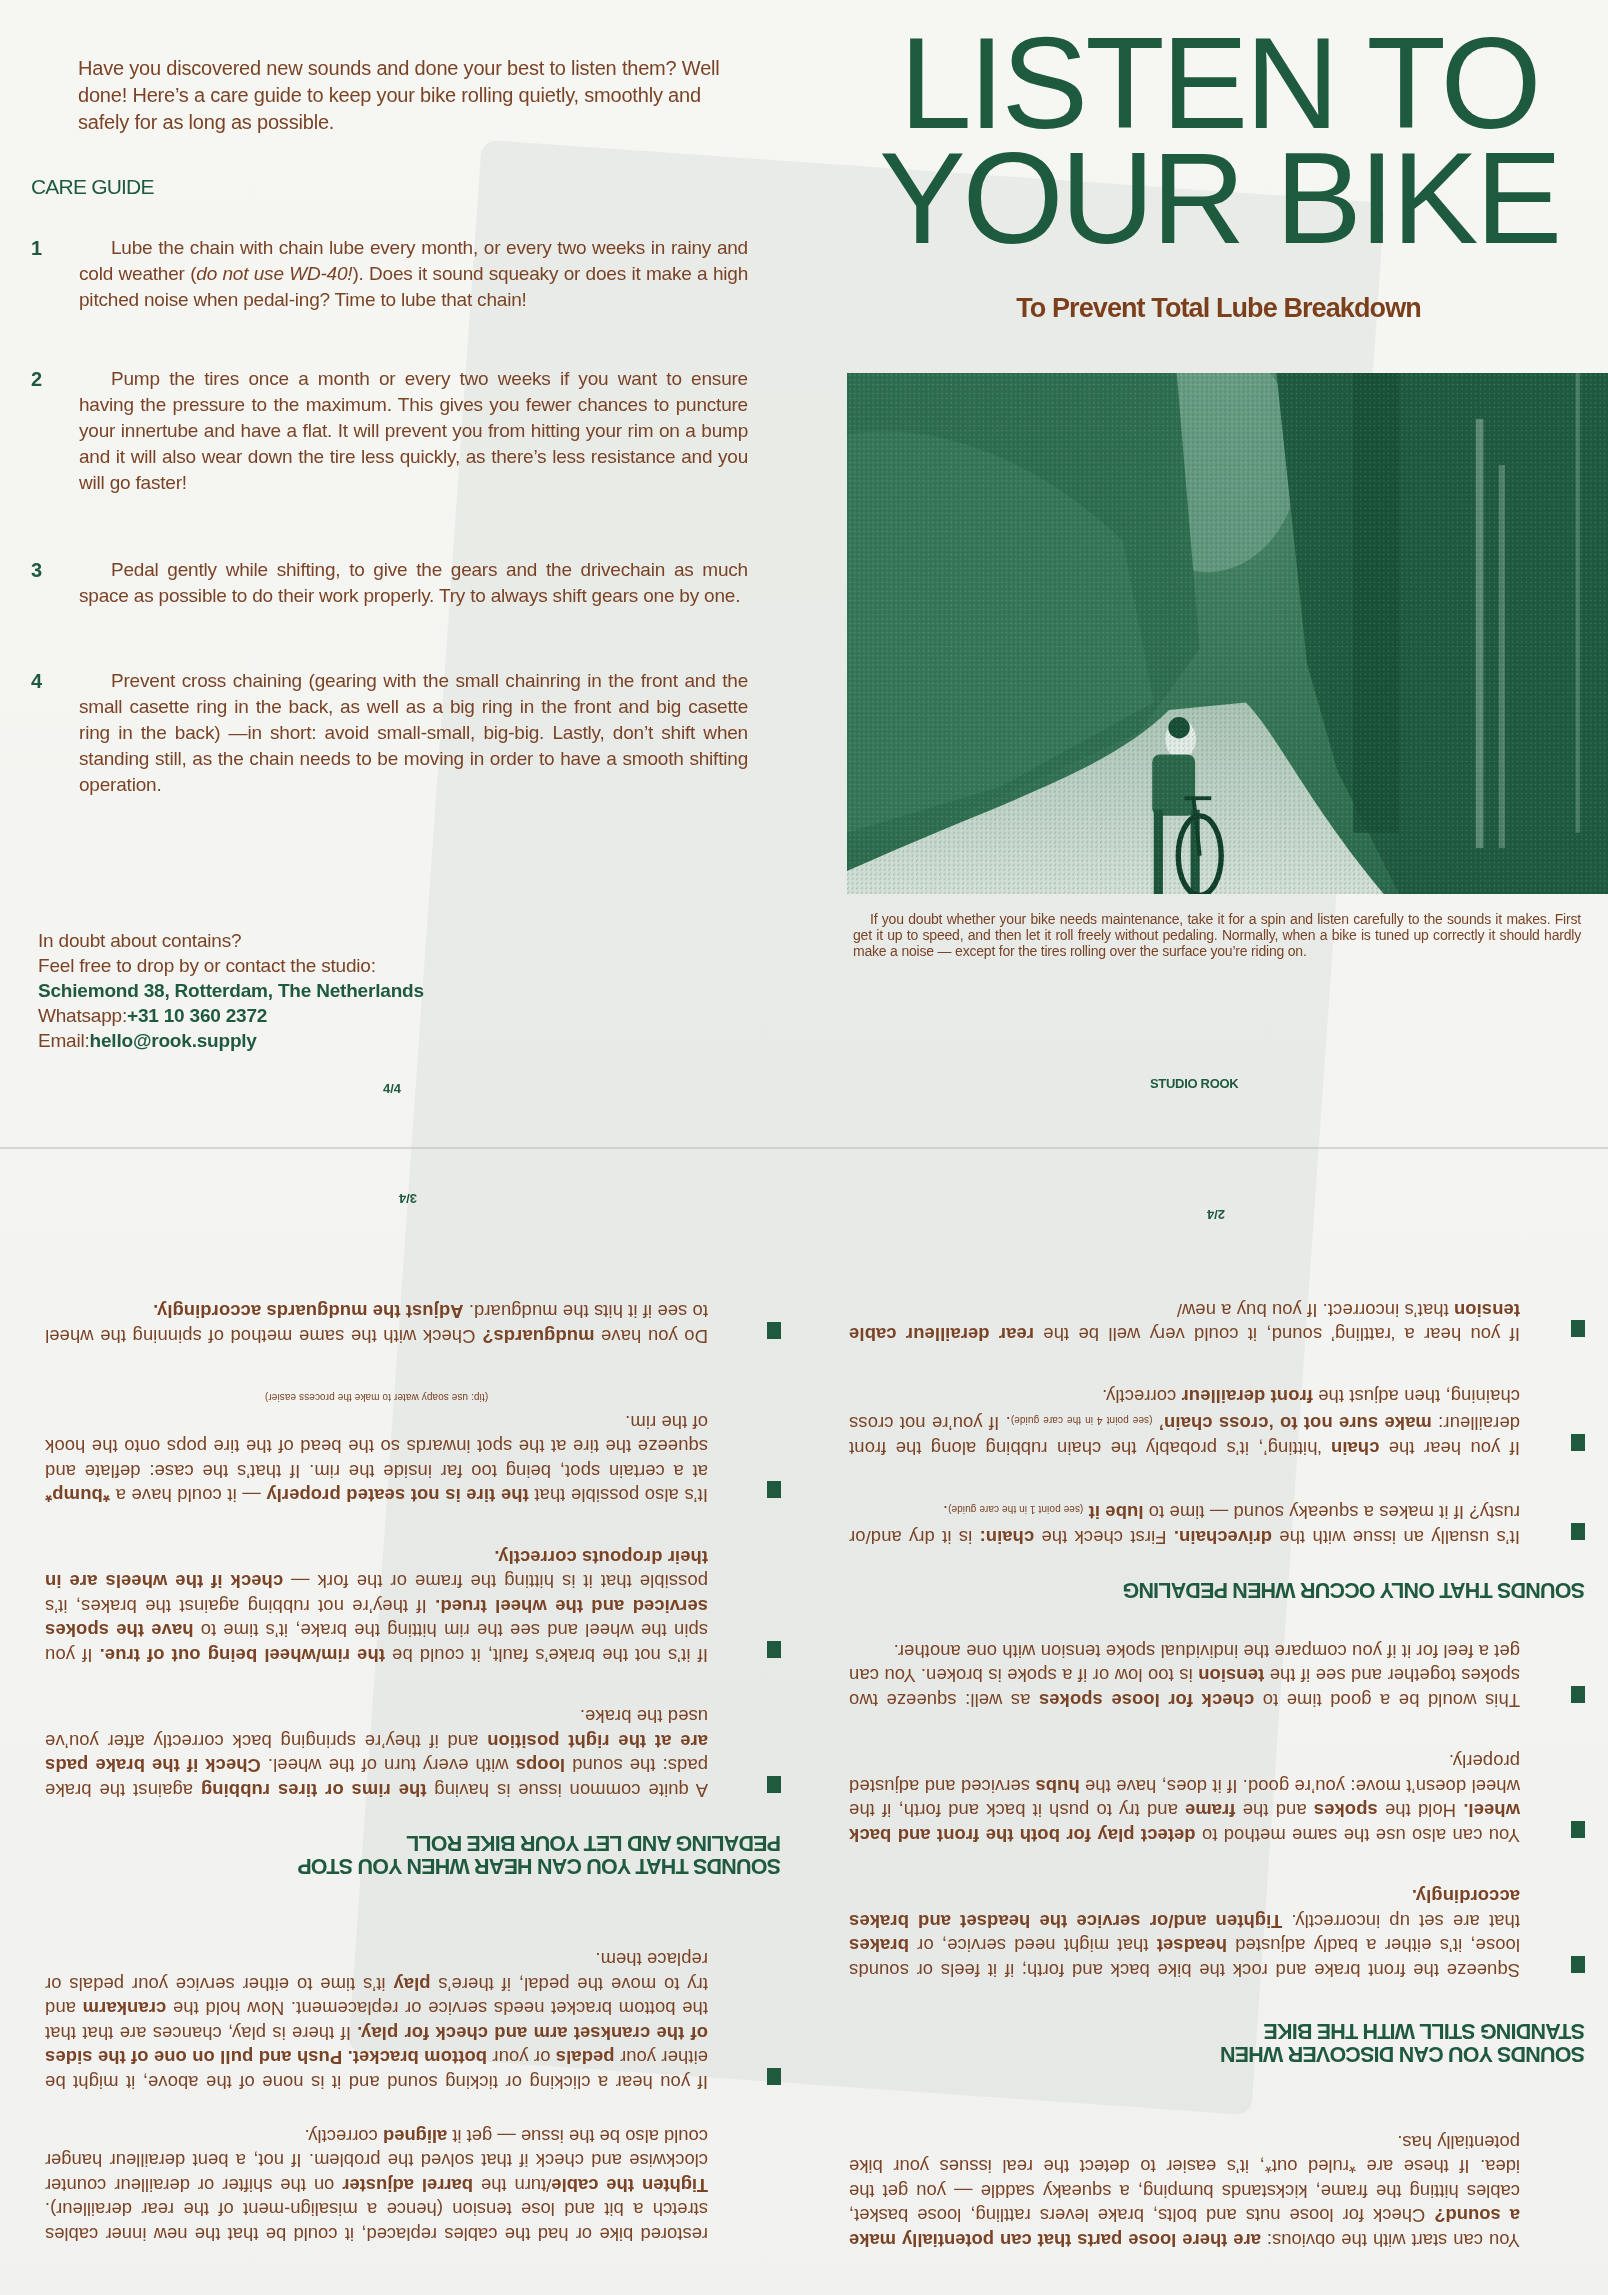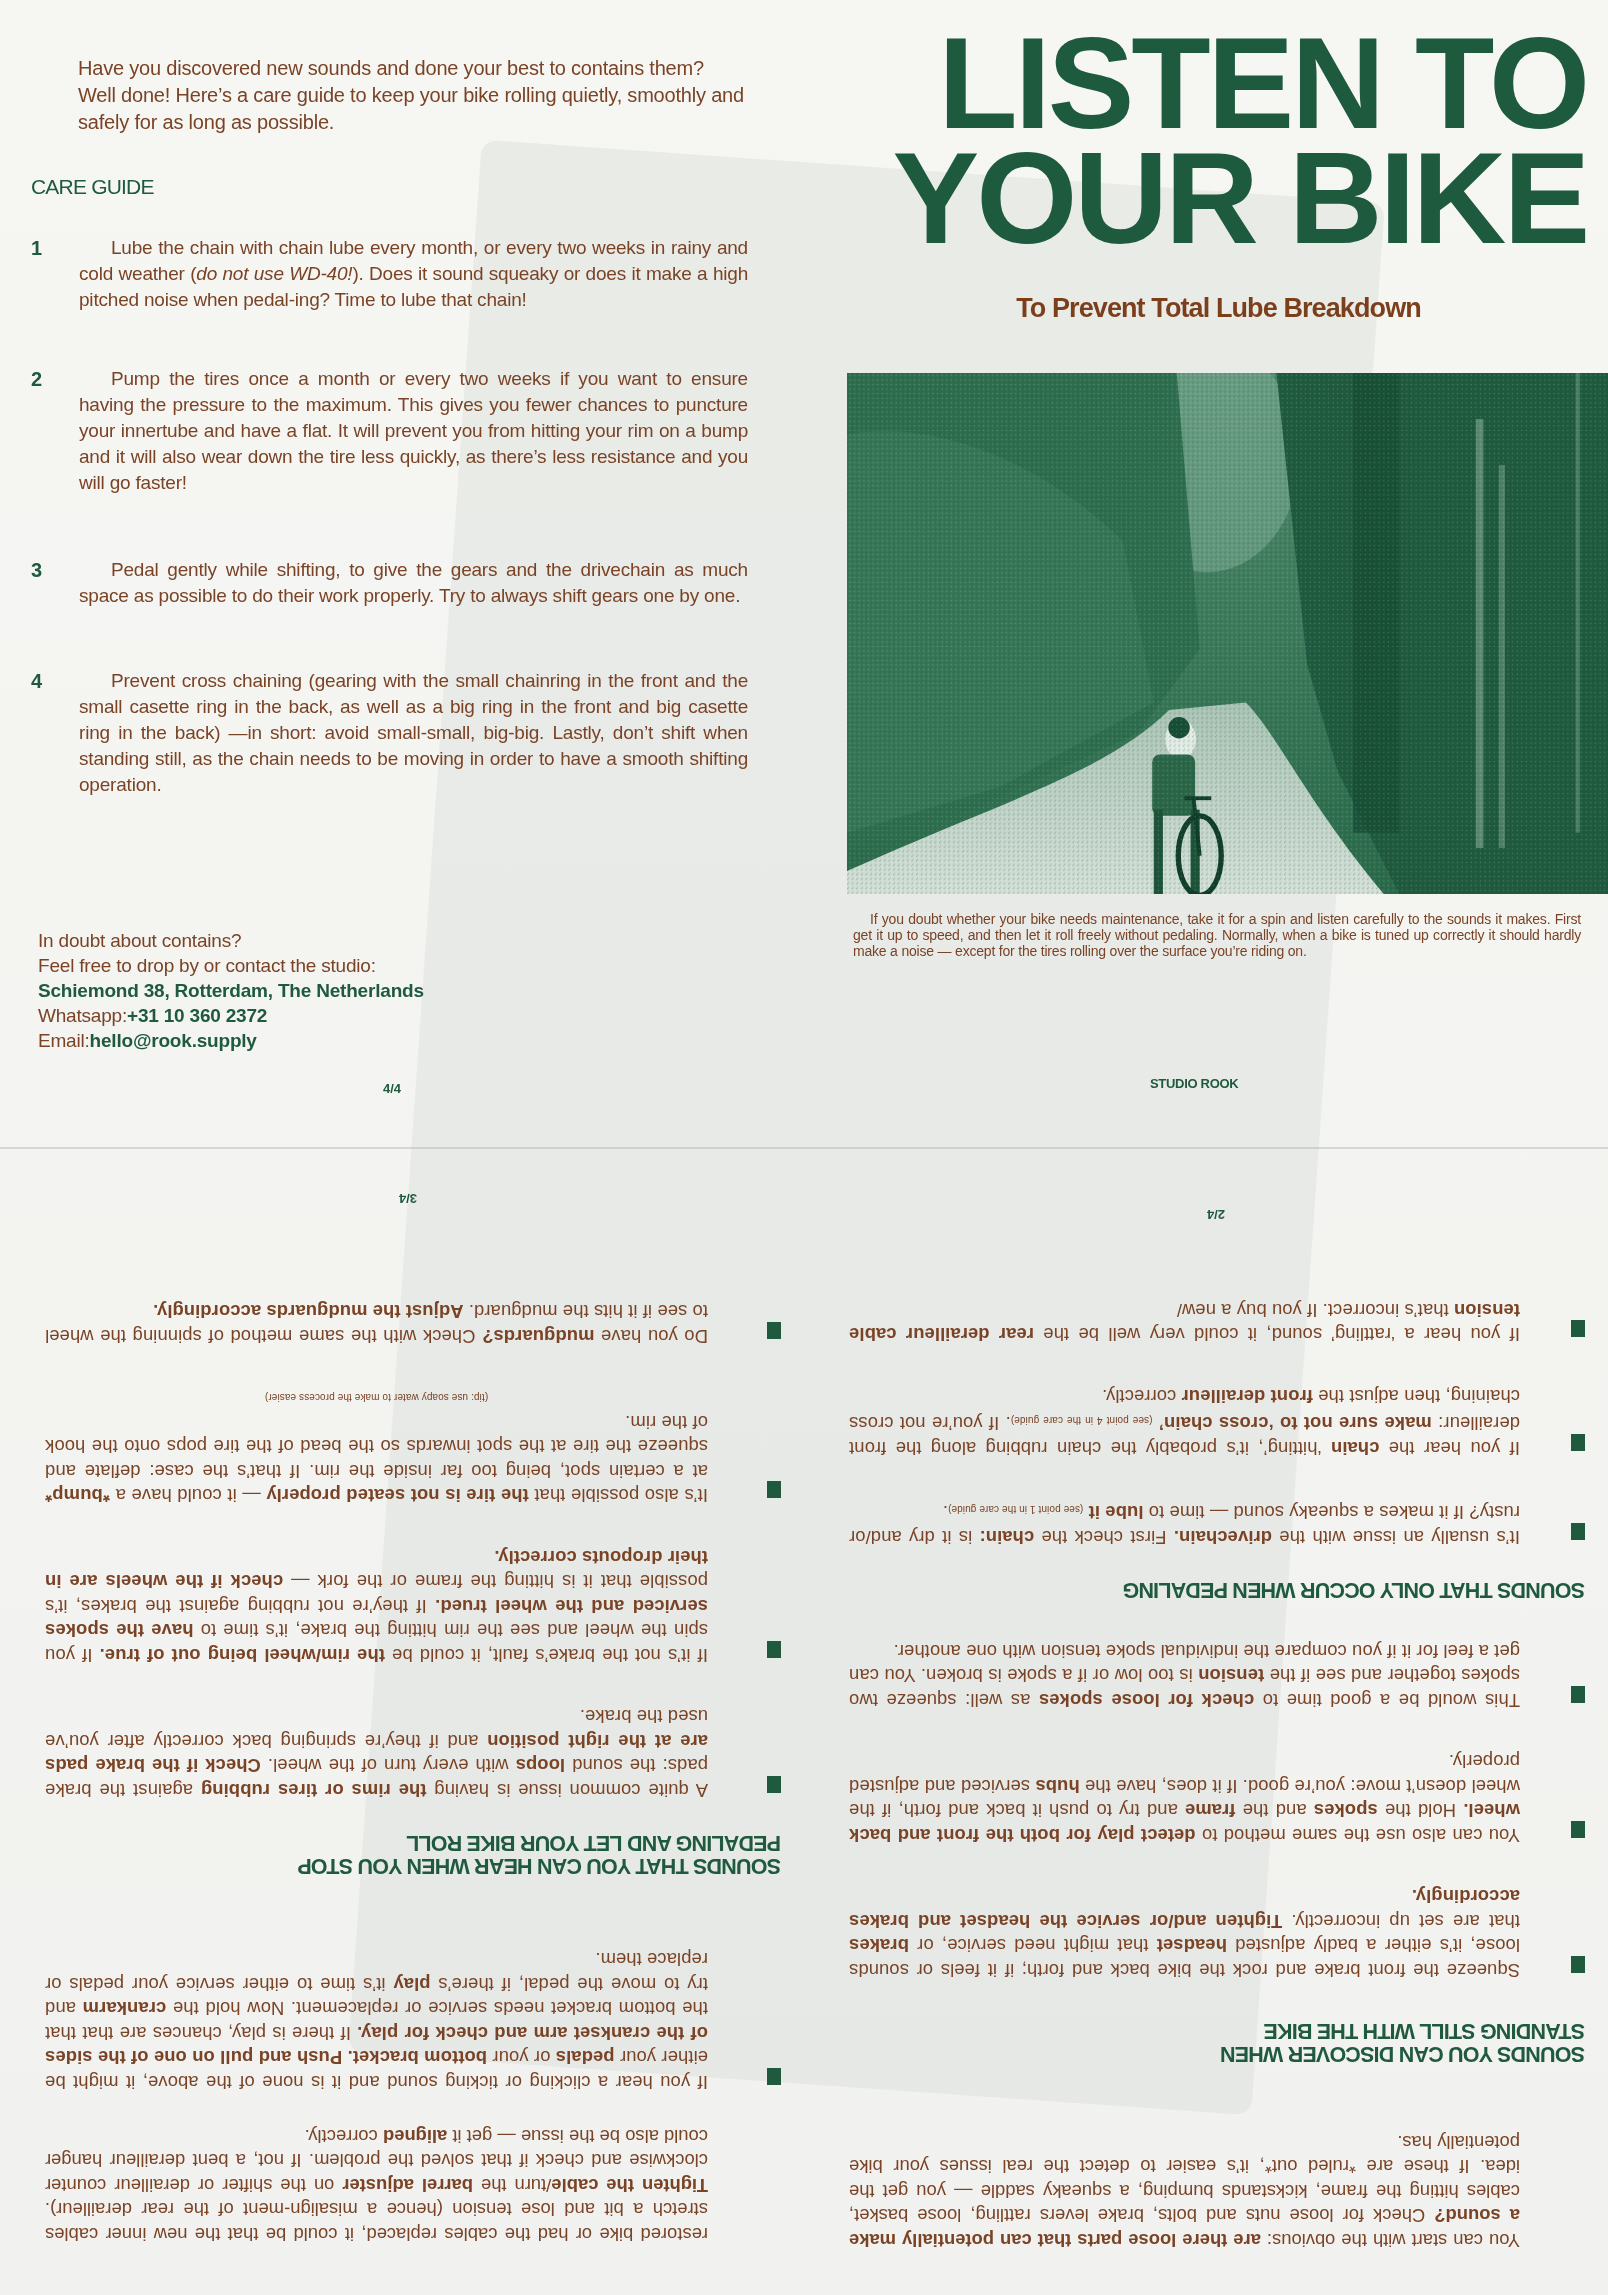--- a/index.html
+++ b/index.html
@@ -22,21 +22,21 @@
   .care-item { position: absolute; left: 31px; width: 717px; font-size: 19px; line-height: 26px;
     color: #7a4326; letter-spacing: -0.2px; }
   .care-item .num { position: absolute; left: 0; top: 0; font-weight: 700; color: #1f5a3f; font-size: 20px; }
   .care-item .txt { display: block; margin-left: 48px; text-align: justify; text-indent: 32px; }
   .contact { position: absolute; left: 38px; top: 928px; font-size: 19px; line-height: 25px; color: #7a4326; letter-spacing: -0.2px; }
   .contact .g { color: #1f5a3f; font-weight: 700; }
   .pg-num { position: absolute; font-size: 13px; font-weight: 700; color: #1f5a3f; }
 
   
   .title { position: absolute; left: 851px; top: 26px; width: 736px; font-size: 130px; line-height: 115px;
-    font-weight: 700; color: #1e5a3e; letter-spacing: -3.1px; text-align: right; }
+    font-weight: 400; color: #1e5a3e; letter-spacing: -3.1px; text-align: center; }
   .subtitle { position: absolute; left: 843px; top: 291px; width: 751px; text-align: center;
     font-size: 27px; line-height: 35px; font-weight: 700; color: #7c3f1c; letter-spacing: -0.9px; }
   .photo { position: absolute; left: 847px; top: 373px; width: 763px; height: 521px; overflow: hidden; }
   .photo svg { width: 100%; height: 100%; display: block; }
   .cover-text { position: absolute; left: 853px; top: 911px; width: 728px; font-size: 14px; line-height: 16px;
     color: #7a4326; text-align: justify; letter-spacing: -0.2px; }
   .cover-text p { text-indent: 17px; }
   .studio { position: absolute; left: 1150px; top: 1076px; font-size: 13px; font-weight: 700; color: #1f5a3f; letter-spacing: -0.3px; }
 
   
@@ -52,21 +52,21 @@
   .bullet small { font-size: 10px; }
   .rot-col { position: absolute; left: 23px; width: 736px; }
 </style>
 </head>
 <body>
 
 <div class="sheet">
   <div class="ghost"></div>
   <div class="fold-h"></div>
 
-  <p class="tl-intro">Have you discovered new sounds and done your best to contains them? Well done! Here’s a care guide to keep your bike rolling quietly, smoothly and safely for as long as possible.</p>
+  <p class="tl-intro">Have you discovered new sounds and done your best to listen them? Well done! Here’s a care guide to keep your bike rolling quietly, smoothly and safely for as long as possible.</p>
   <h2 class="care-title">CARE GUIDE</h2>
 
   <div class="care-item" style="top:235px;">
     <span class="num">1</span>
     <span class="txt"><span>Lube the chain with chain lube every month, or every two weeks in rainy and cold weather (</span><i>do not use WD-40!</i><span>). Does it sound squeaky or does it make a high pitched noise when pedal-ing? Time to lube that chain!</span></span>
   </div>
   <div class="care-item" style="top:366px;">
     <span class="num">2</span>
     <span class="txt">Pump the tires once a month or every two weeks if you want to ensure having the pressure to the maximum. This gives you fewer chances to puncture your innertube and have a flat. It will prevent you from hitting your rim on a bump and it will also wear down the tire less quickly, as there’s less resistance and you will go faster!</span>
   </div>

